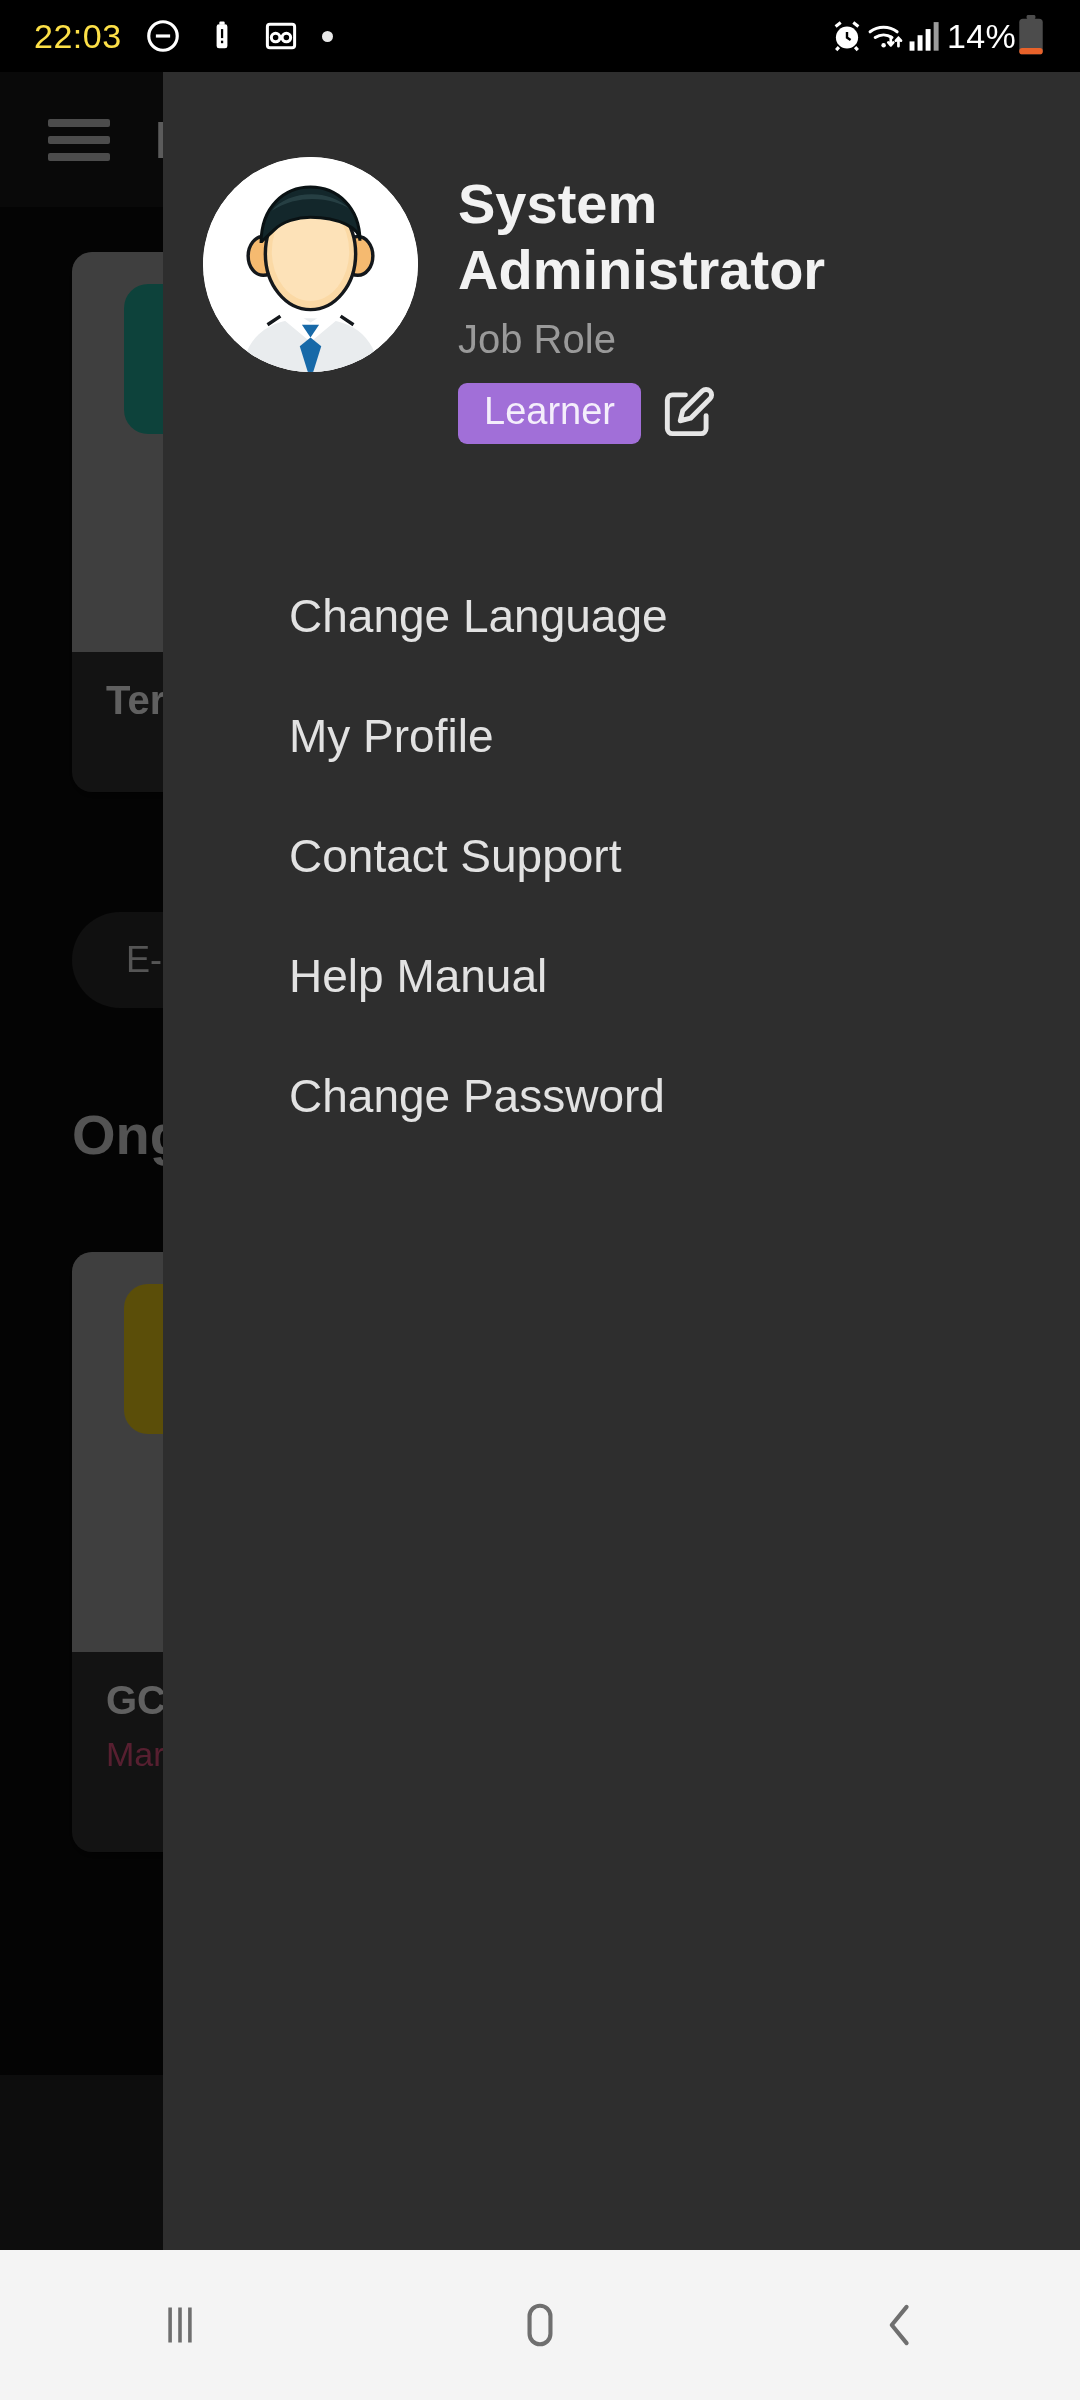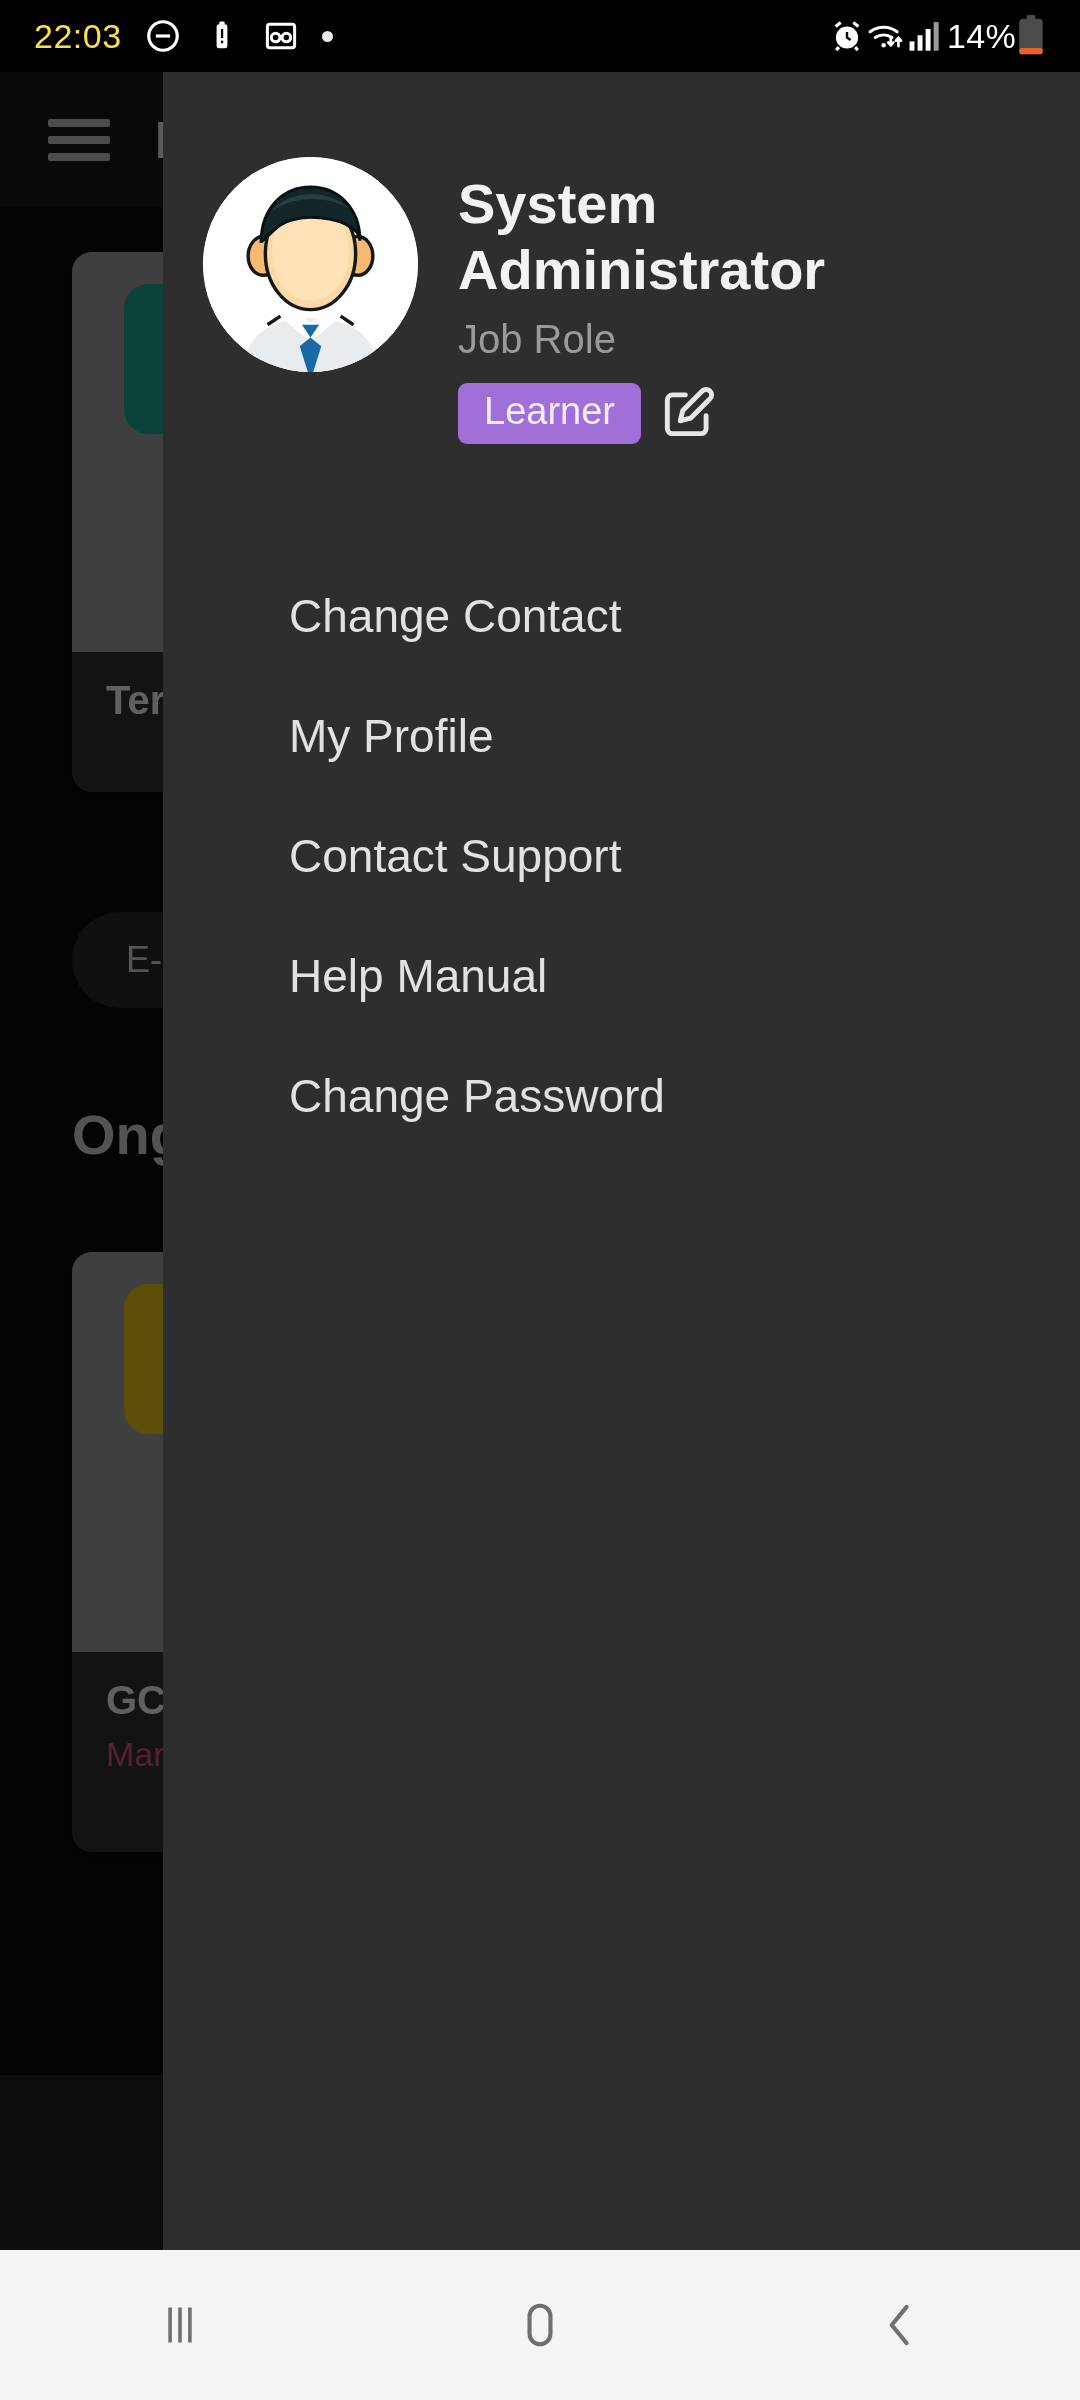--- a/index.html
+++ b/index.html
@@ -203,21 +203,21 @@
             <path d="M19 13v5a2 2 0 0 1-2 2H6a2 2 0 0 1-2-2V7a2 2 0 0 1 2-2h5"></path>
             <path d="M17.5 3.5a2.1 2.1 0 0 1 3 3L13 14l-4 1 1-4z"></path>
           </svg>
         </div>
       </div>
     </div>
 
     <div id="menu">
 
       <div class="menu-item">
-        <div class="menu-label">Change Contact</div>
+        <div class="menu-label">Change Language</div>
         <div class="menu-icon">
           <svg width="62" height="62" viewBox="0 0 24 24" fill="none" stroke="#ededed" stroke-width="1.9" stroke-linecap="round">
             <circle cx="10" cy="6.5" r="3.6"></circle>
             <path d="M3.6 19c0-4 2.6-6.6 6-6.9"></path>
             <circle cx="16.2" cy="16.2" r="4.4"></circle>
             <circle cx="14.4" cy="16.2" r=".62" fill="#ededed" stroke="none"></circle>
             <circle cx="16.2" cy="16.2" r=".62" fill="#ededed" stroke="none"></circle>
             <circle cx="18" cy="16.2" r=".62" fill="#ededed" stroke="none"></circle>
           </svg>
         </div>

